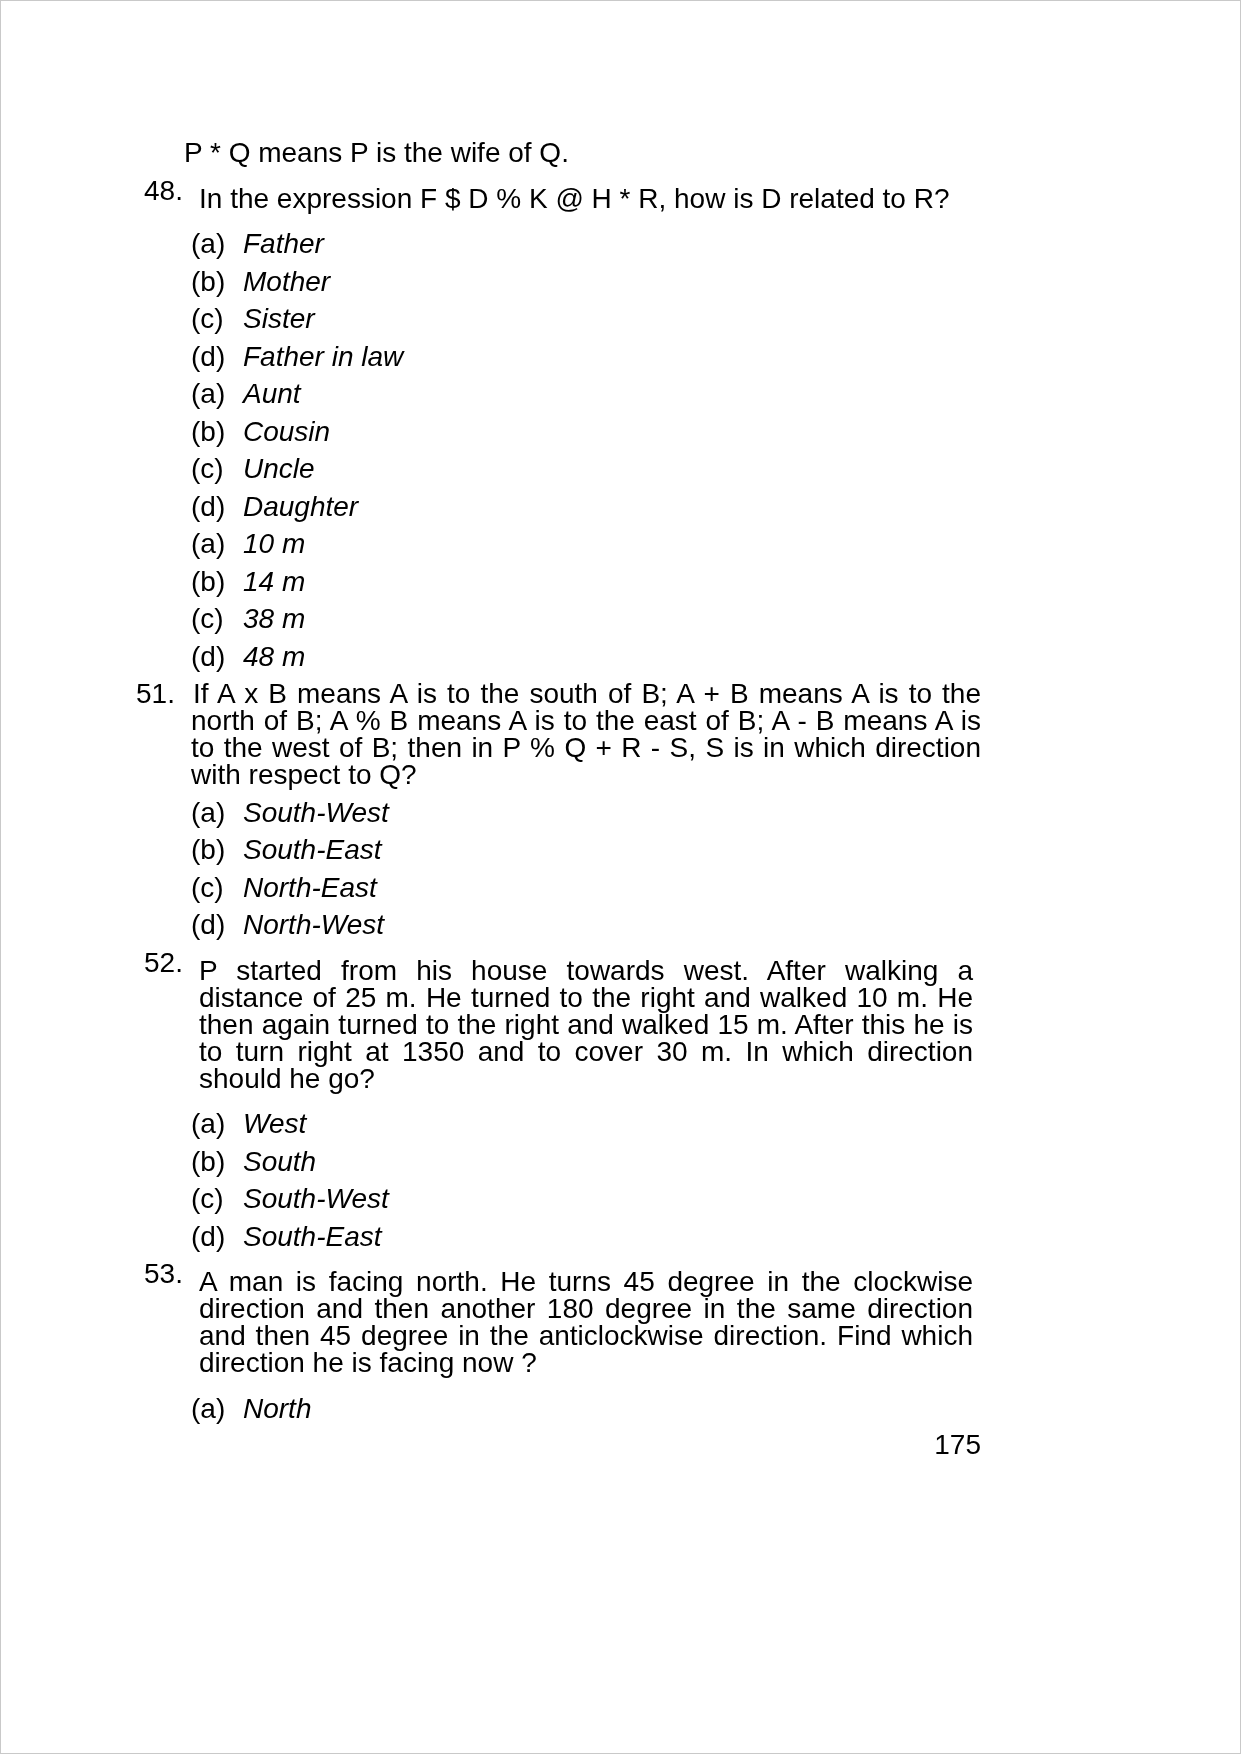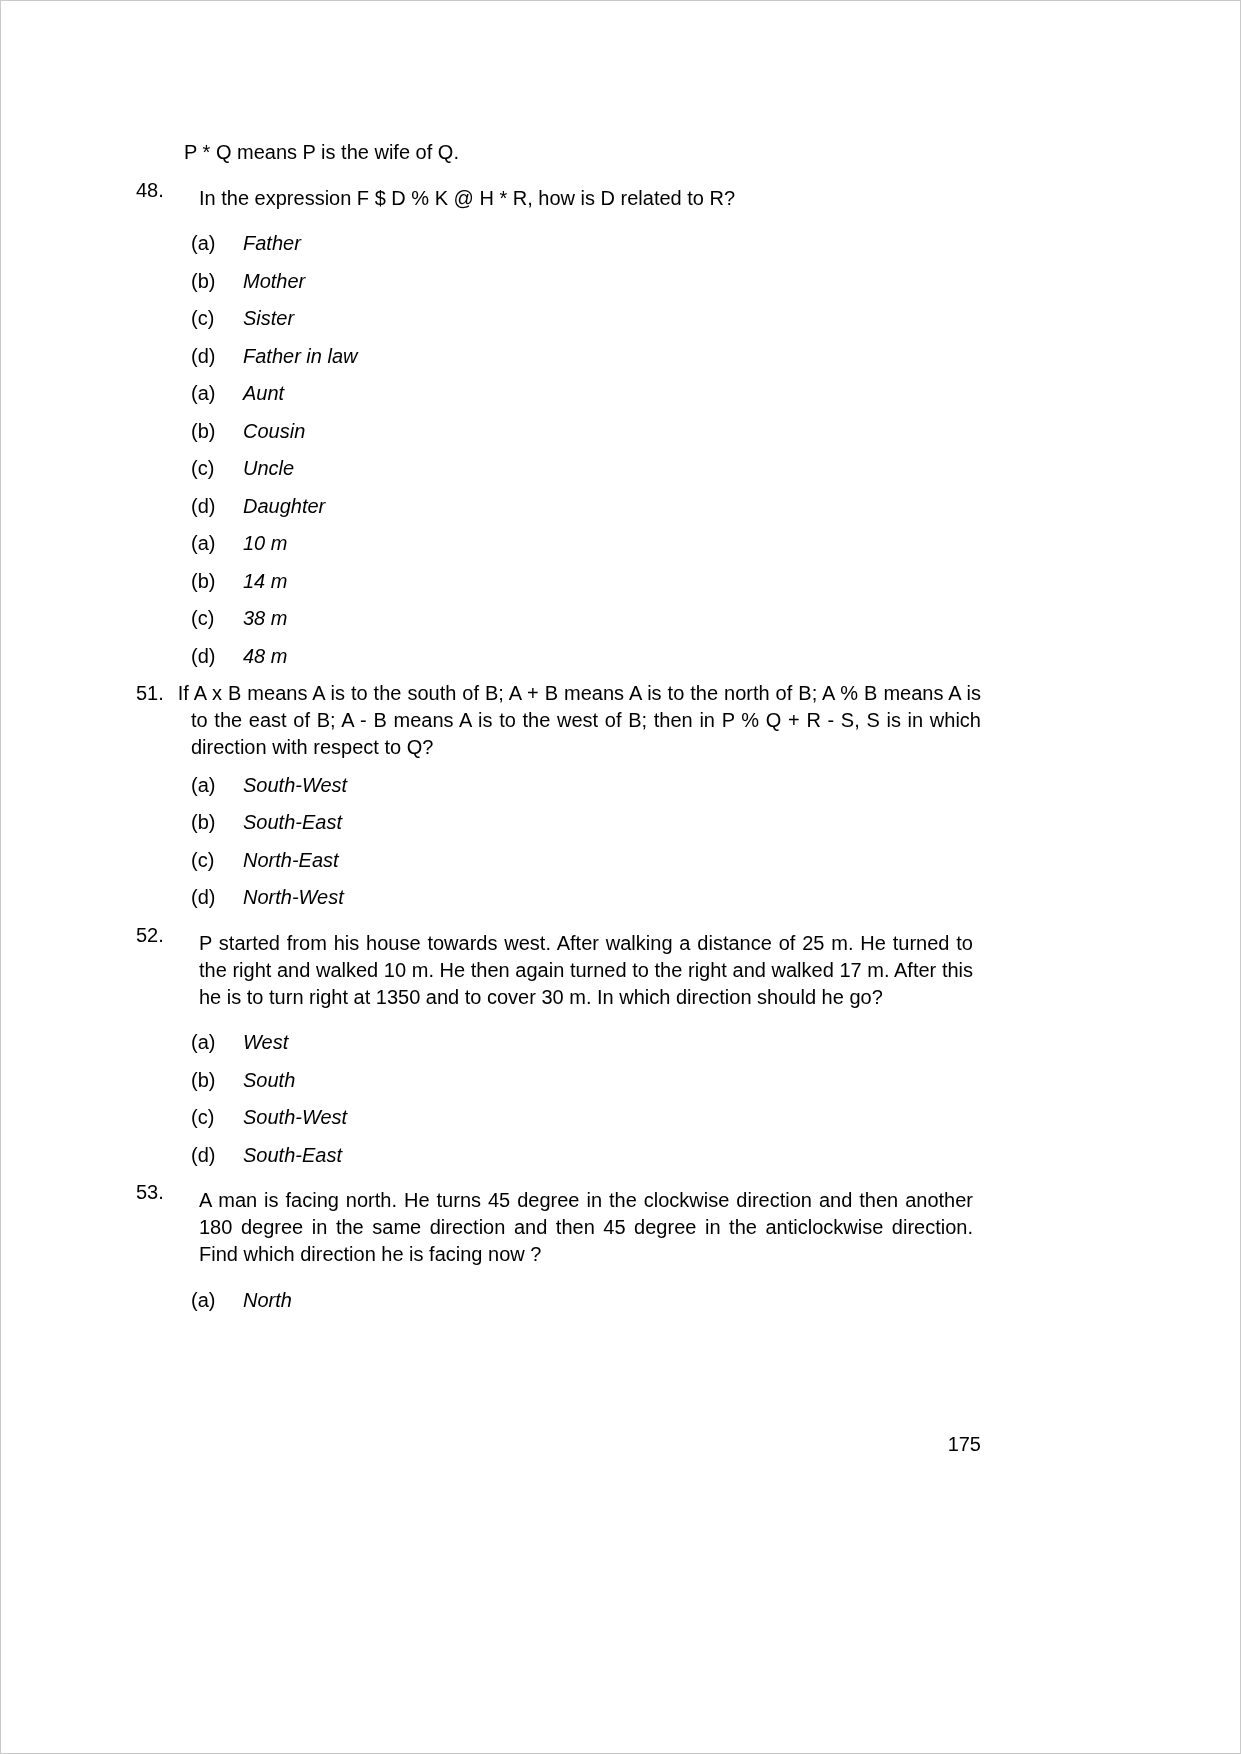--- a/index.html
+++ b/index.html
@@ -8,21 +8,21 @@
     background: #ffffff;
   }
   .page {
     position: relative;
     width: 1241px;
     height: 1754px;
     background: #ffffff;
     border: 1px solid #c9c9c9;
     box-sizing: border-box;
     font-family: "Liberation Sans", sans-serif;
-    font-size: 20px;
+    font-size: 28px;
     line-height: 27px;
     color: #000000;
     overflow: hidden;
   }
   .content {
     position: absolute;
     top: 138px;
     left: 135px;
     width: 845px;
   }
@@ -32,20 +32,21 @@
   .question {
     margin-top: 10.5px;
   }
   .q-row {
     display: flex;
     align-items: flex-start;
   }
   .q-num {
     flex: 0 0 55px;
     width: 55px;
+    text-align: center;
   }
   .q-text {
     flex: 1 1 auto;
     margin: 8px;
     text-align: justify;
   }
   
   .q-row.inline {
     display: block;
     padding-left: 55px;
@@ -178,21 +179,21 @@
         <div class="option">
           <span class="opt-label">(d)</span>
           <span class="opt-text">North-West</span>
         </div>
       </div>
     </div>
 
     <div class="question">
       <div class="q-row">
         <span class="q-num">52.</span>
-        <p class="q-text">P started from his house towards west. After walking a distance of 25 m. He turned to the right and walked 10 m. He then again turned to the right and walked 17 m. After this he is to turn right at 1350 and to cover 30 m. In which direction should he go?</p>
+        <p class="q-text">P started from his house towards west. After walking a distance of 25 m. He turned to the right and walked 10 m. He then again turned to the right and walked 15 m. After this he is to turn right at 1350 and to cover 30 m. In which direction should he go?</p>
       </div>
       <div class="options">
         <div class="option">
           <span class="opt-label">(a)</span>
           <span class="opt-text">West</span>
         </div>
         <div class="option">
           <span class="opt-label">(b)</span>
           <span class="opt-text">South</span>
         </div>

